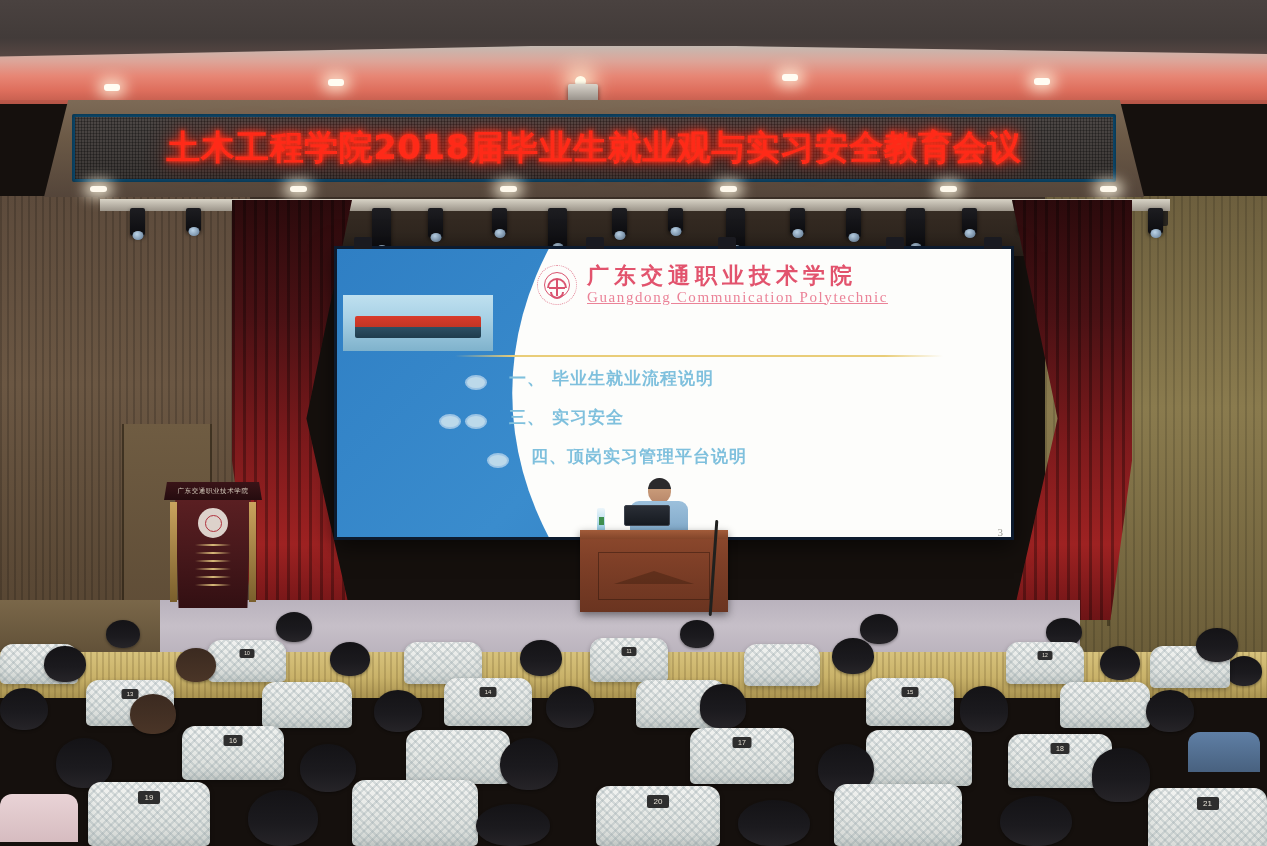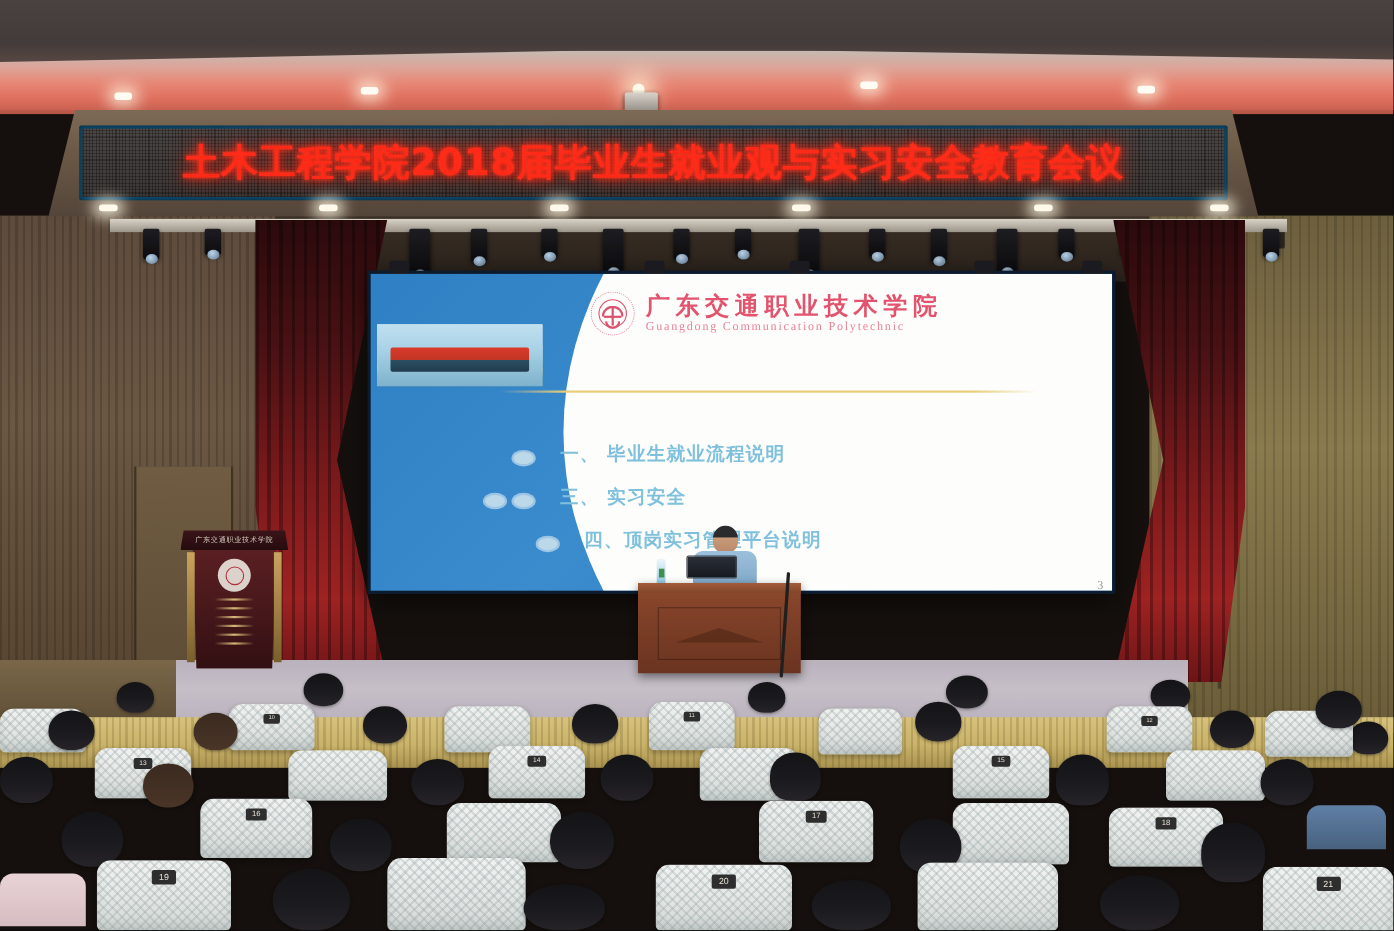--- a/index.html
+++ b/index.html
@@ -213,33 +213,33 @@
     border:2px solid #d9536f; border-bottom:none; border-radius:10px 10px 0 0;
   }
   .crest .stem { position:absolute; left:19px; top:15px; width:2px; height:16px; background:#d9536f; }
   .crest .bar  { position:absolute; left:12px; top:22px; width:16px; height:2px; background:#d9536f; }
   .crest .hook { position:absolute; left:13px; top:27px; width:14px; height:7px; border:2px solid #d9536f; border-top:none; border-radius:0 0 9px 9px; }
   .univ-cn {
     font-family:"DejaVu Sans","Liberation Sans",sans-serif;
     font-size:22px; font-weight:700; color:#e2536d; letter-spacing:5px; line-height:1.05;
   }
   .univ-en {
-    font-family:"Liberation Serif",serif; font-size:11px; color:#eb8398;
-    letter-spacing:1.6px; margin-top:1px;
+    font-family:"Liberation Serif",serif; font-size:15px; color:#eb8398;
+    letter-spacing:1.6px; margin-top:1px;text-decoration:underline;
   }
   .slide-title {
     position:absolute; left:208px; top:66px;
     font-family:"DejaVu Sans","Liberation Sans",sans-serif;
     font-size:30px; font-weight:700; color:#86c3de; letter-spacing:16px;
   }
   .slide-rule {
     position:absolute; left:118px; top:106px; width:488px; height:2px;
     background:linear-gradient(90deg,rgba(233,205,120,0) 0%,#e9cd78 12%,#e9cd78 88%,rgba(233,205,120,0) 100%);
   }
-  .outline { position:absolute; left:120px; top:118px; width:500px;margin-top:34px; }
+  .outline { position:absolute; left:120px; top:118px; width:500px; }
   .outline-item {
     position:relative; font-family:"DejaVu Sans","Liberation Sans",sans-serif;
     color:#7fc0dd; font-size:17px; font-weight:700; letter-spacing:1px; white-space:nowrap;
     padding-left:26px; margin-bottom:16px;
   }
   .outline-item.i0 { margin-left:26px; }
   .outline-item.i1 { margin-left:0; }
   .outline-item.i2 { margin-left:26px; }
   .outline-item.i3 { margin-left:48px; }
   .outline-bullet {

